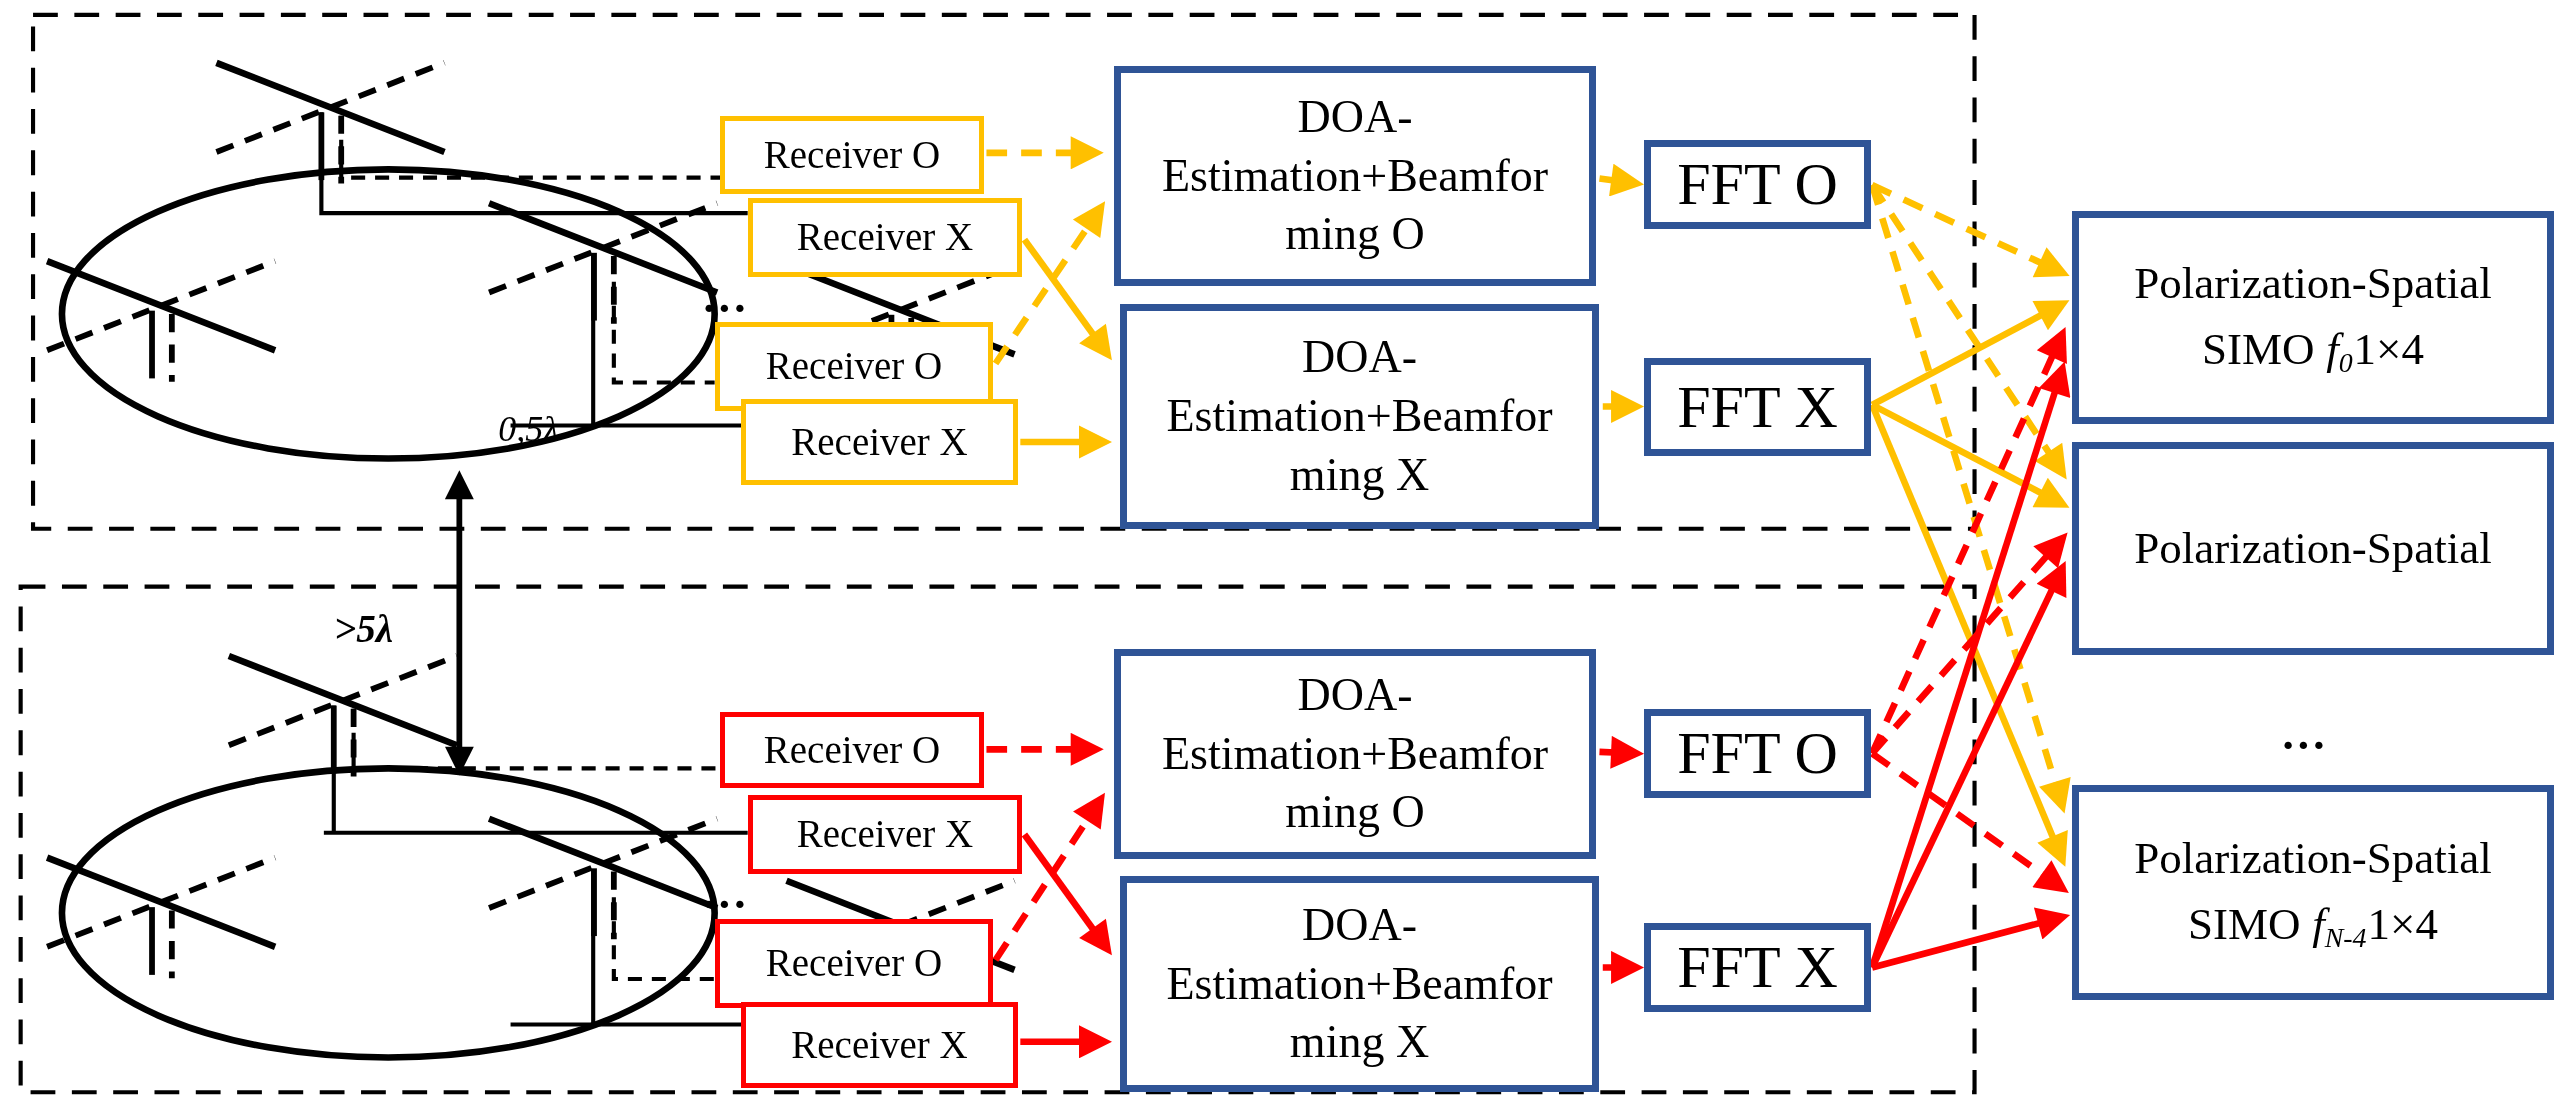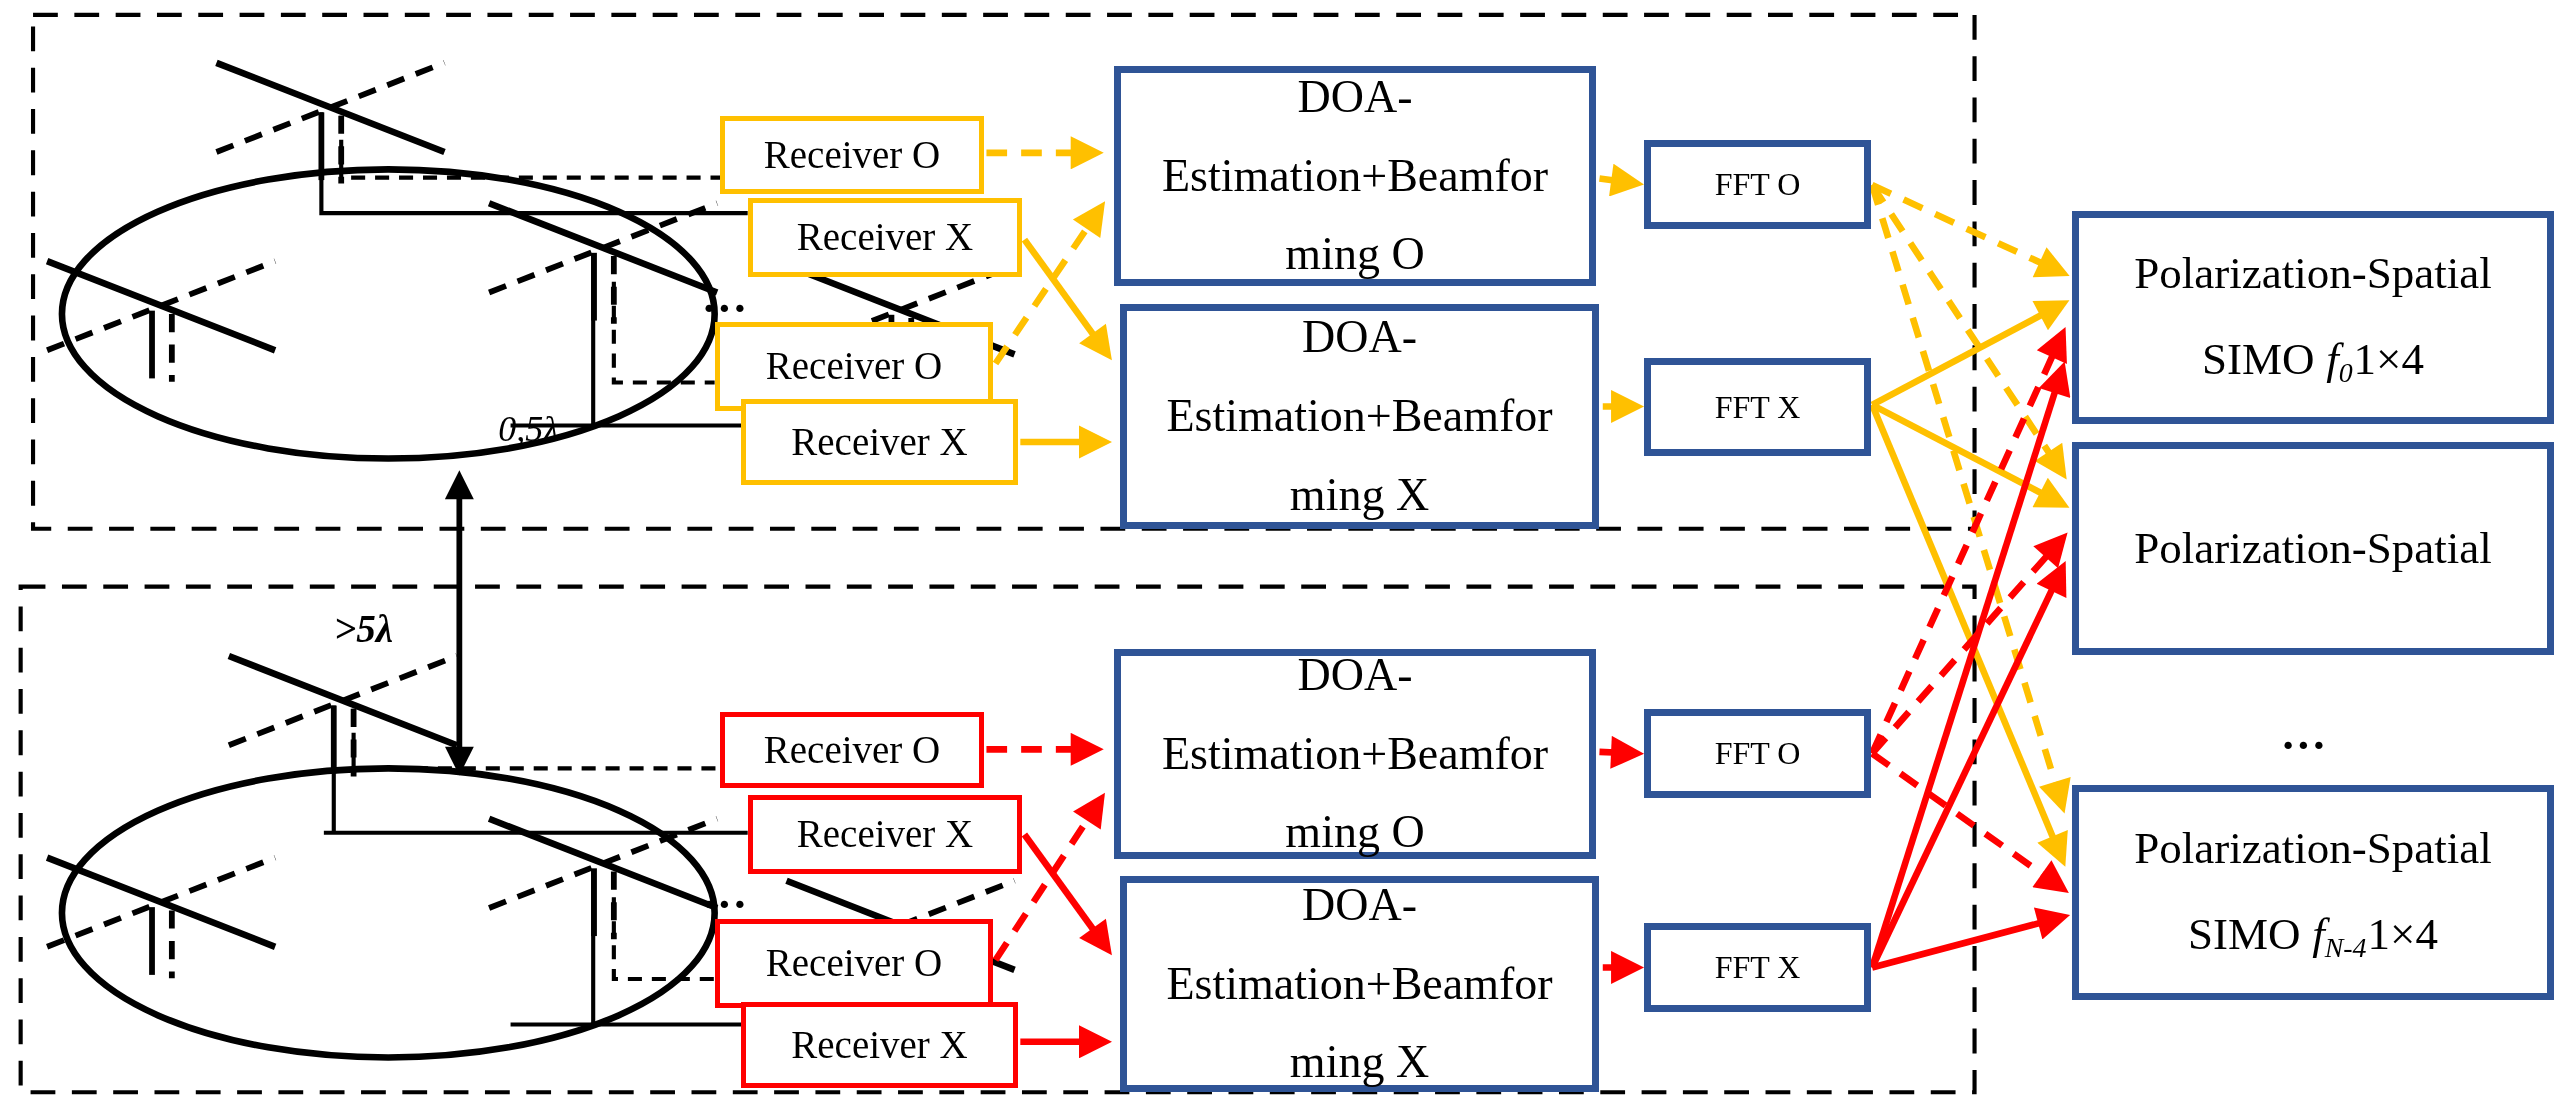--- a/index.html
+++ b/index.html
@@ -8,23 +8,23 @@
   }
   html,body{margin:0;padding:0;background:#fff;}
   .stage{position:relative;width:2576px;height:1117px;background:var(--white);
          font-family:var(--serif);color:#000;overflow:hidden;}
   .stage svg{position:absolute;left:0;top:0;}
   .box{position:absolute;box-sizing:border-box;background:var(--white);
        display:flex;flex-direction:column;align-items:center;justify-content:center;
        text-align:center;line-height:1.15;}
   .ybox{border:5.8px solid var(--yellow);font-size:39px;}
   .rbox{border:5.8px solid var(--red);font-size:39px;}
-  .bbox{border:7.4px solid var(--blue);gap:20px;}
+  .bbox{border:7.4px solid var(--blue);}
   .doa{font-size:46px;line-height:1.28;}
-  .fft{font-size:32px;}
+  .fft{font-size:60px;}
   .simo{font-size:45px;line-height:1.45;}
   .simo .f{font-style:italic;margin-left:11.6px;}
   .simo sub{font-size:0.62em;font-style:italic;vertical-align:-0.3em;}
   .simo .dims{margin-left:1px;}
   .plain{position:absolute;display:flex;align-items:center;justify-content:center;
          text-align:center;background:transparent;}
   .chlabel{font-size:39px;}
   .lam{font-style:italic;font-size:36px;}
   .lam5{font-style:italic;font-weight:600;font-size:39px;}
   .dots{font-size:45px;font-weight:bold;letter-spacing:4.1px;}

